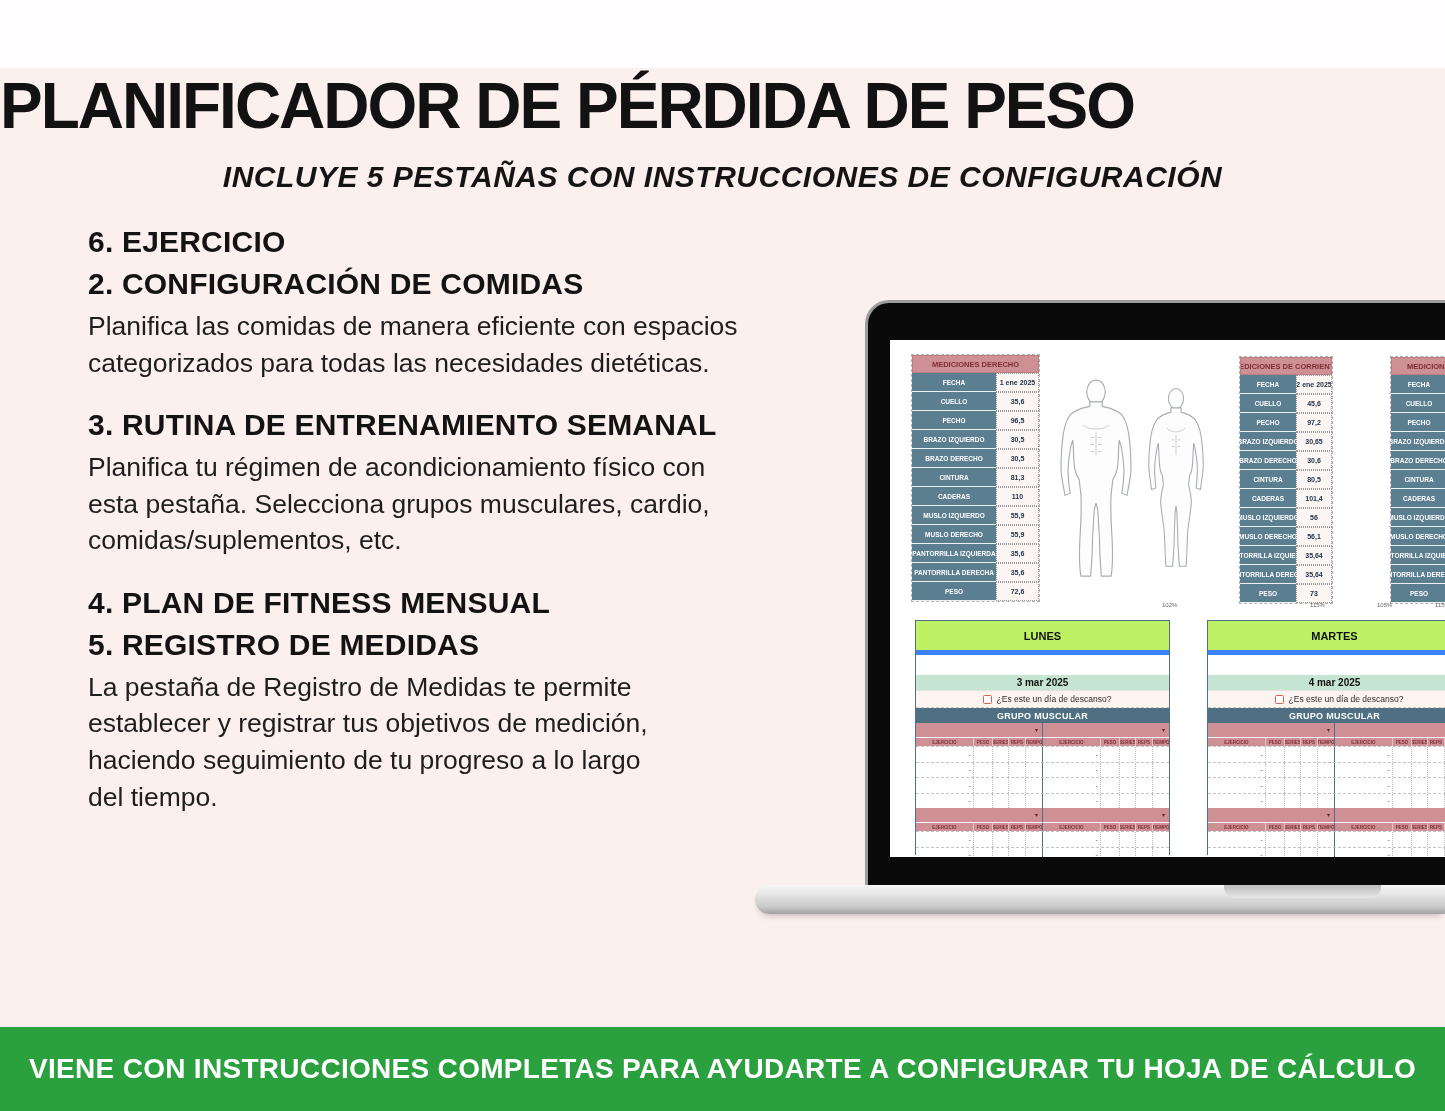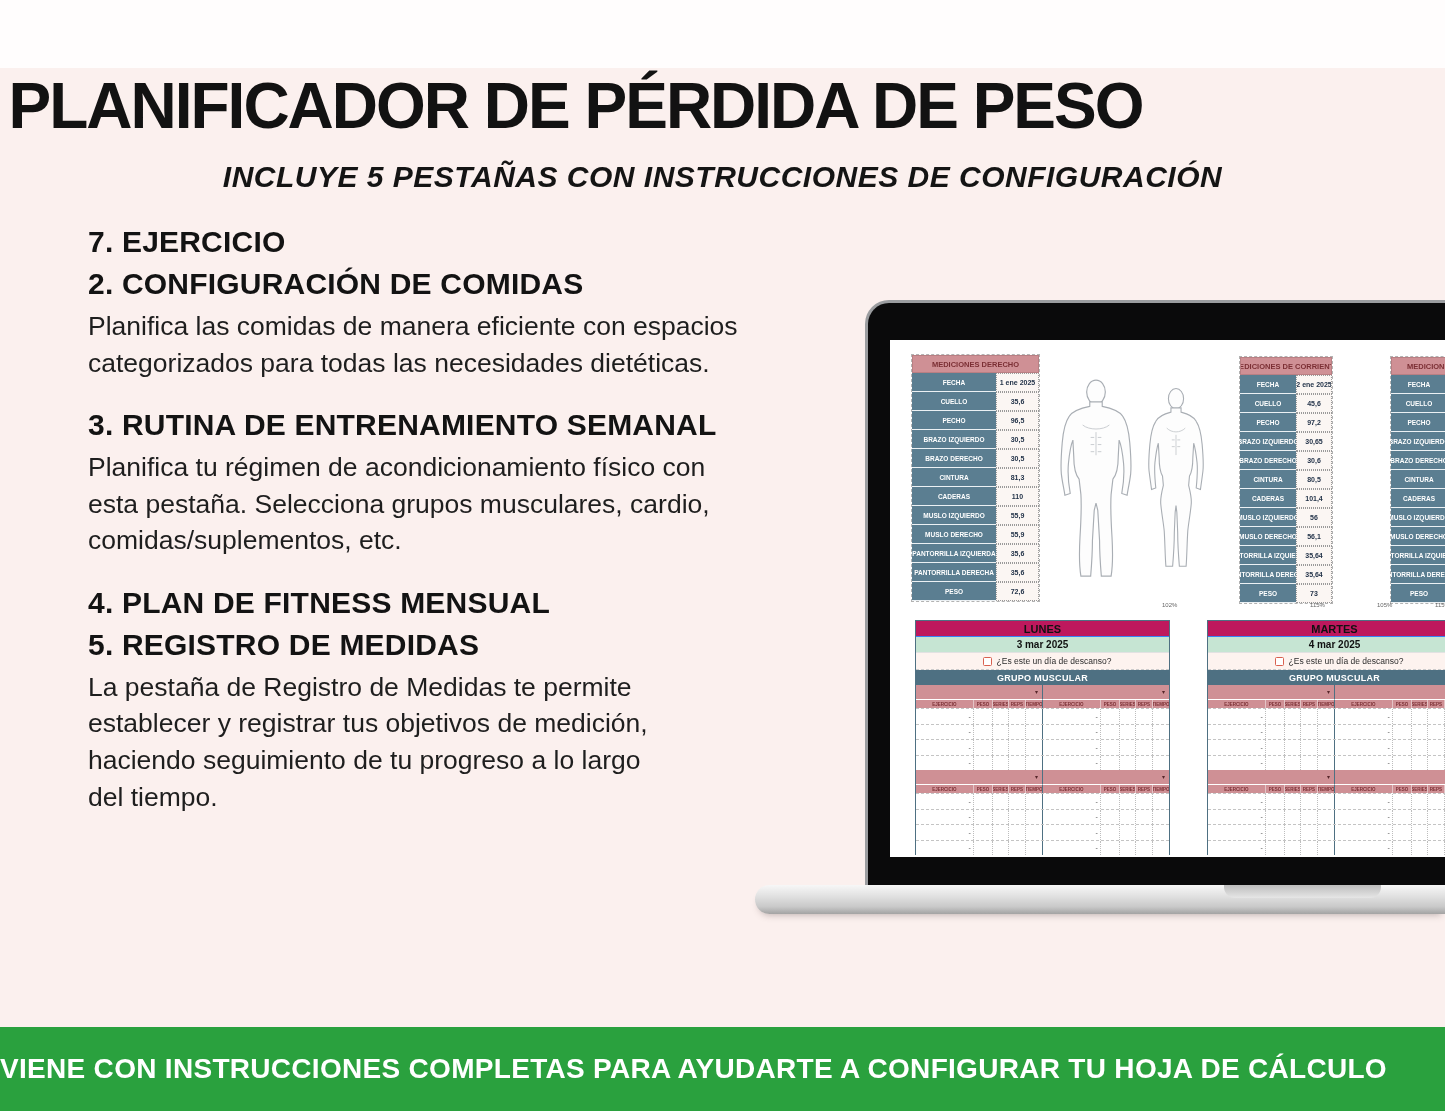--- a/index.html
+++ b/index.html
@@ -4,21 +4,21 @@
 <style>
   * { margin:0; padding:0; box-sizing:border-box; }
   html,body { background:#e9e9e9; }
   #canvas {
     position:relative; width:1445px; height:1111px; overflow:hidden;
     background:#fbf0ee; font-family:"Liberation Sans", sans-serif;
   }
   
   #top-band { position:absolute; left:0; top:0; width:1445px; height:68px; background:#fffdfd; }
   #main-title {
-    position:absolute; left:0; top:74px; width:1151px; text-align:center;
+    position:absolute; left:0; top:74px; width:1151px; text-align:left;
     font-size:64px; font-weight:900; letter-spacing:-2px; color:#121212; line-height:1;
   }
   #subtitle {
     position:absolute; left:0; top:160px; width:1445px; text-align:center;
     font-size:30px; font-weight:bold; letter-spacing:.5px; color:#141414;font-style:italic;
   }
   
   #features { position:absolute; left:88px; top:224px; width:780px; }
   .feature-heading { font-size:30px; font-weight:800; color:#131313; line-height:1.2; margin-bottom:6px; letter-spacing:.2px; }
   .feature-body { font-size:26.5px; color:#1e1e1e; line-height:1.38; margin-bottom:26px; white-space:pre-line; }
@@ -73,24 +73,24 @@
   .figure svg { width:100%; height:100%; }
   .figure path, .figure ellipse { fill:#fdfdfd; stroke:#a9aeb4; stroke-width:1.3; }
   .figure .detail { fill:none; stroke:#c3c7cb; stroke-width:1; }
   
   .zoom-label { position:absolute; top:262px; font-size:6px; color:#666; }
   .zoom-label:nth-of-type(1){ left:272px; } .zoom-label:nth-of-type(2){ left:420px; }
   .zoom-label:nth-of-type(3){ left:487px; } .zoom-label:nth-of-type(4){ left:545px; }
   
   .day-table { position:absolute; top:280px; width:255px; height:235px; border:1px solid #4e7082; background:#fff; }
   #daytable-0 { left:25px; } #daytable-1 { left:317px; }
-  .d-head { height:16px; background:#be185d; font-size:11px; font-weight:bold; color:#111;
-            display:flex; align-items:center; justify-content:center; border-bottom:1px solid #3b82f6; }
+  .d-head { height:34px; background:#bef264; font-size:11px; font-weight:bold; color:#111;
+            display:flex; align-items:center; justify-content:center; border-bottom:5px solid #3b82f6; }
   .d-date { height:16px; background:#c6e5d3; font-size:10px; font-weight:bold; color:#111;
-            display:flex; align-items:center; justify-content:center; border-bottom:1px solid #e2e2e2; }
+            display:flex; align-items:center; justify-content:center; border-bottom:1px solid #e2e2e2;margin-top:20px; }
   .d-rest { height:17px; background:#fdf3ef; display:flex; align-items:center; justify-content:center;
             gap:5px; font-size:8.5px; color:#2c2c2c; border-bottom:1px dashed #cccccc;padding-left:9px; }
   .d-check { width:9px; height:9px; border:1.5px solid #d9604f; border-radius:1.5px; background:#fff; }
   .d-group { height:15px; background:#4e7082; color:#fff; font-weight:bold; font-size:9px;
              display:flex; align-items:center; justify-content:center; letter-spacing:.3px; }
   .d-droprow { height:15px; display:flex; }
   .d-drop { flex:1; background:#cf9095; display:flex; align-items:center; justify-content:flex-end;
             padding-right:4px; border-right:1px solid #4e7082; border-bottom:1px solid #fff; }
   .d-drop:last-child { border-right:none; }
   .d-arrow { font-size:6px; color:#57262a; line-height:1; }
@@ -108,37 +108,37 @@
   .d-datarow-half:last-child { border-right:none; }
   .d-cell { border-right:1px dotted #bdbdbd; display:flex; align-items:center; justify-content:flex-end;
             padding-right:2px; background:#fff; }
   .d-cell:nth-child(1){ flex:0 0 46%; } .d-cell:nth-child(2){ flex:0 0 15%; }
   .d-cell:nth-child(3){ flex:0 0 13%; } .d-cell:nth-child(4){ flex:0 0 13%; }
   .d-cell:nth-child(5){ flex:0 0 13%; border-right:none; }
   .d-dash { font-size:7px; color:#555; line-height:1; }
   
   #banner {
     position:absolute; left:0; top:1027px; width:1445px; height:84px; background:#2aa13e;
-    display:flex; align-items:center; justify-content:flex-start;
+    display:flex; align-items:center; justify-content:center;
   }
   #banner-text { color:#ffffff; font-size:28px; font-weight:bold; letter-spacing:.3px; text-align:center; }
 </style>
 </head>
 <body>
 
 <div id="canvas">
 
   <div id="top-band"></div>
 
   <h1 id="main-title">PLANIFICADOR DE PÉRDIDA DE PESO</h1>
   <div id="subtitle">INCLUYE 5 PESTAÑAS CON INSTRUCCIONES DE CONFIGURACIÓN</div>
 
   <div id="features">
     <div class="feature">
-      <div class="feature-heading">7. EJERCICIO</div>
+      <div class="feature-heading">6. EJERCICIO</div>
     </div>
     <div class="feature">
       <div class="feature-heading">2. CONFIGURACIÓN DE COMIDAS</div>
       <div class="feature-body">Planifica las comidas de manera eficiente con espacios
 categorizados para todas las necesidades dietéticas.</div>
     </div>
     <div class="feature">
       <div class="feature-heading">3. RUTINA DE ENTRENAMIENTO SEMANAL</div>
       <div class="feature-body">Planifica tu régimen de acondicionamiento físico con
 esta pestaña. Selecciona grupos musculares, cardio,

